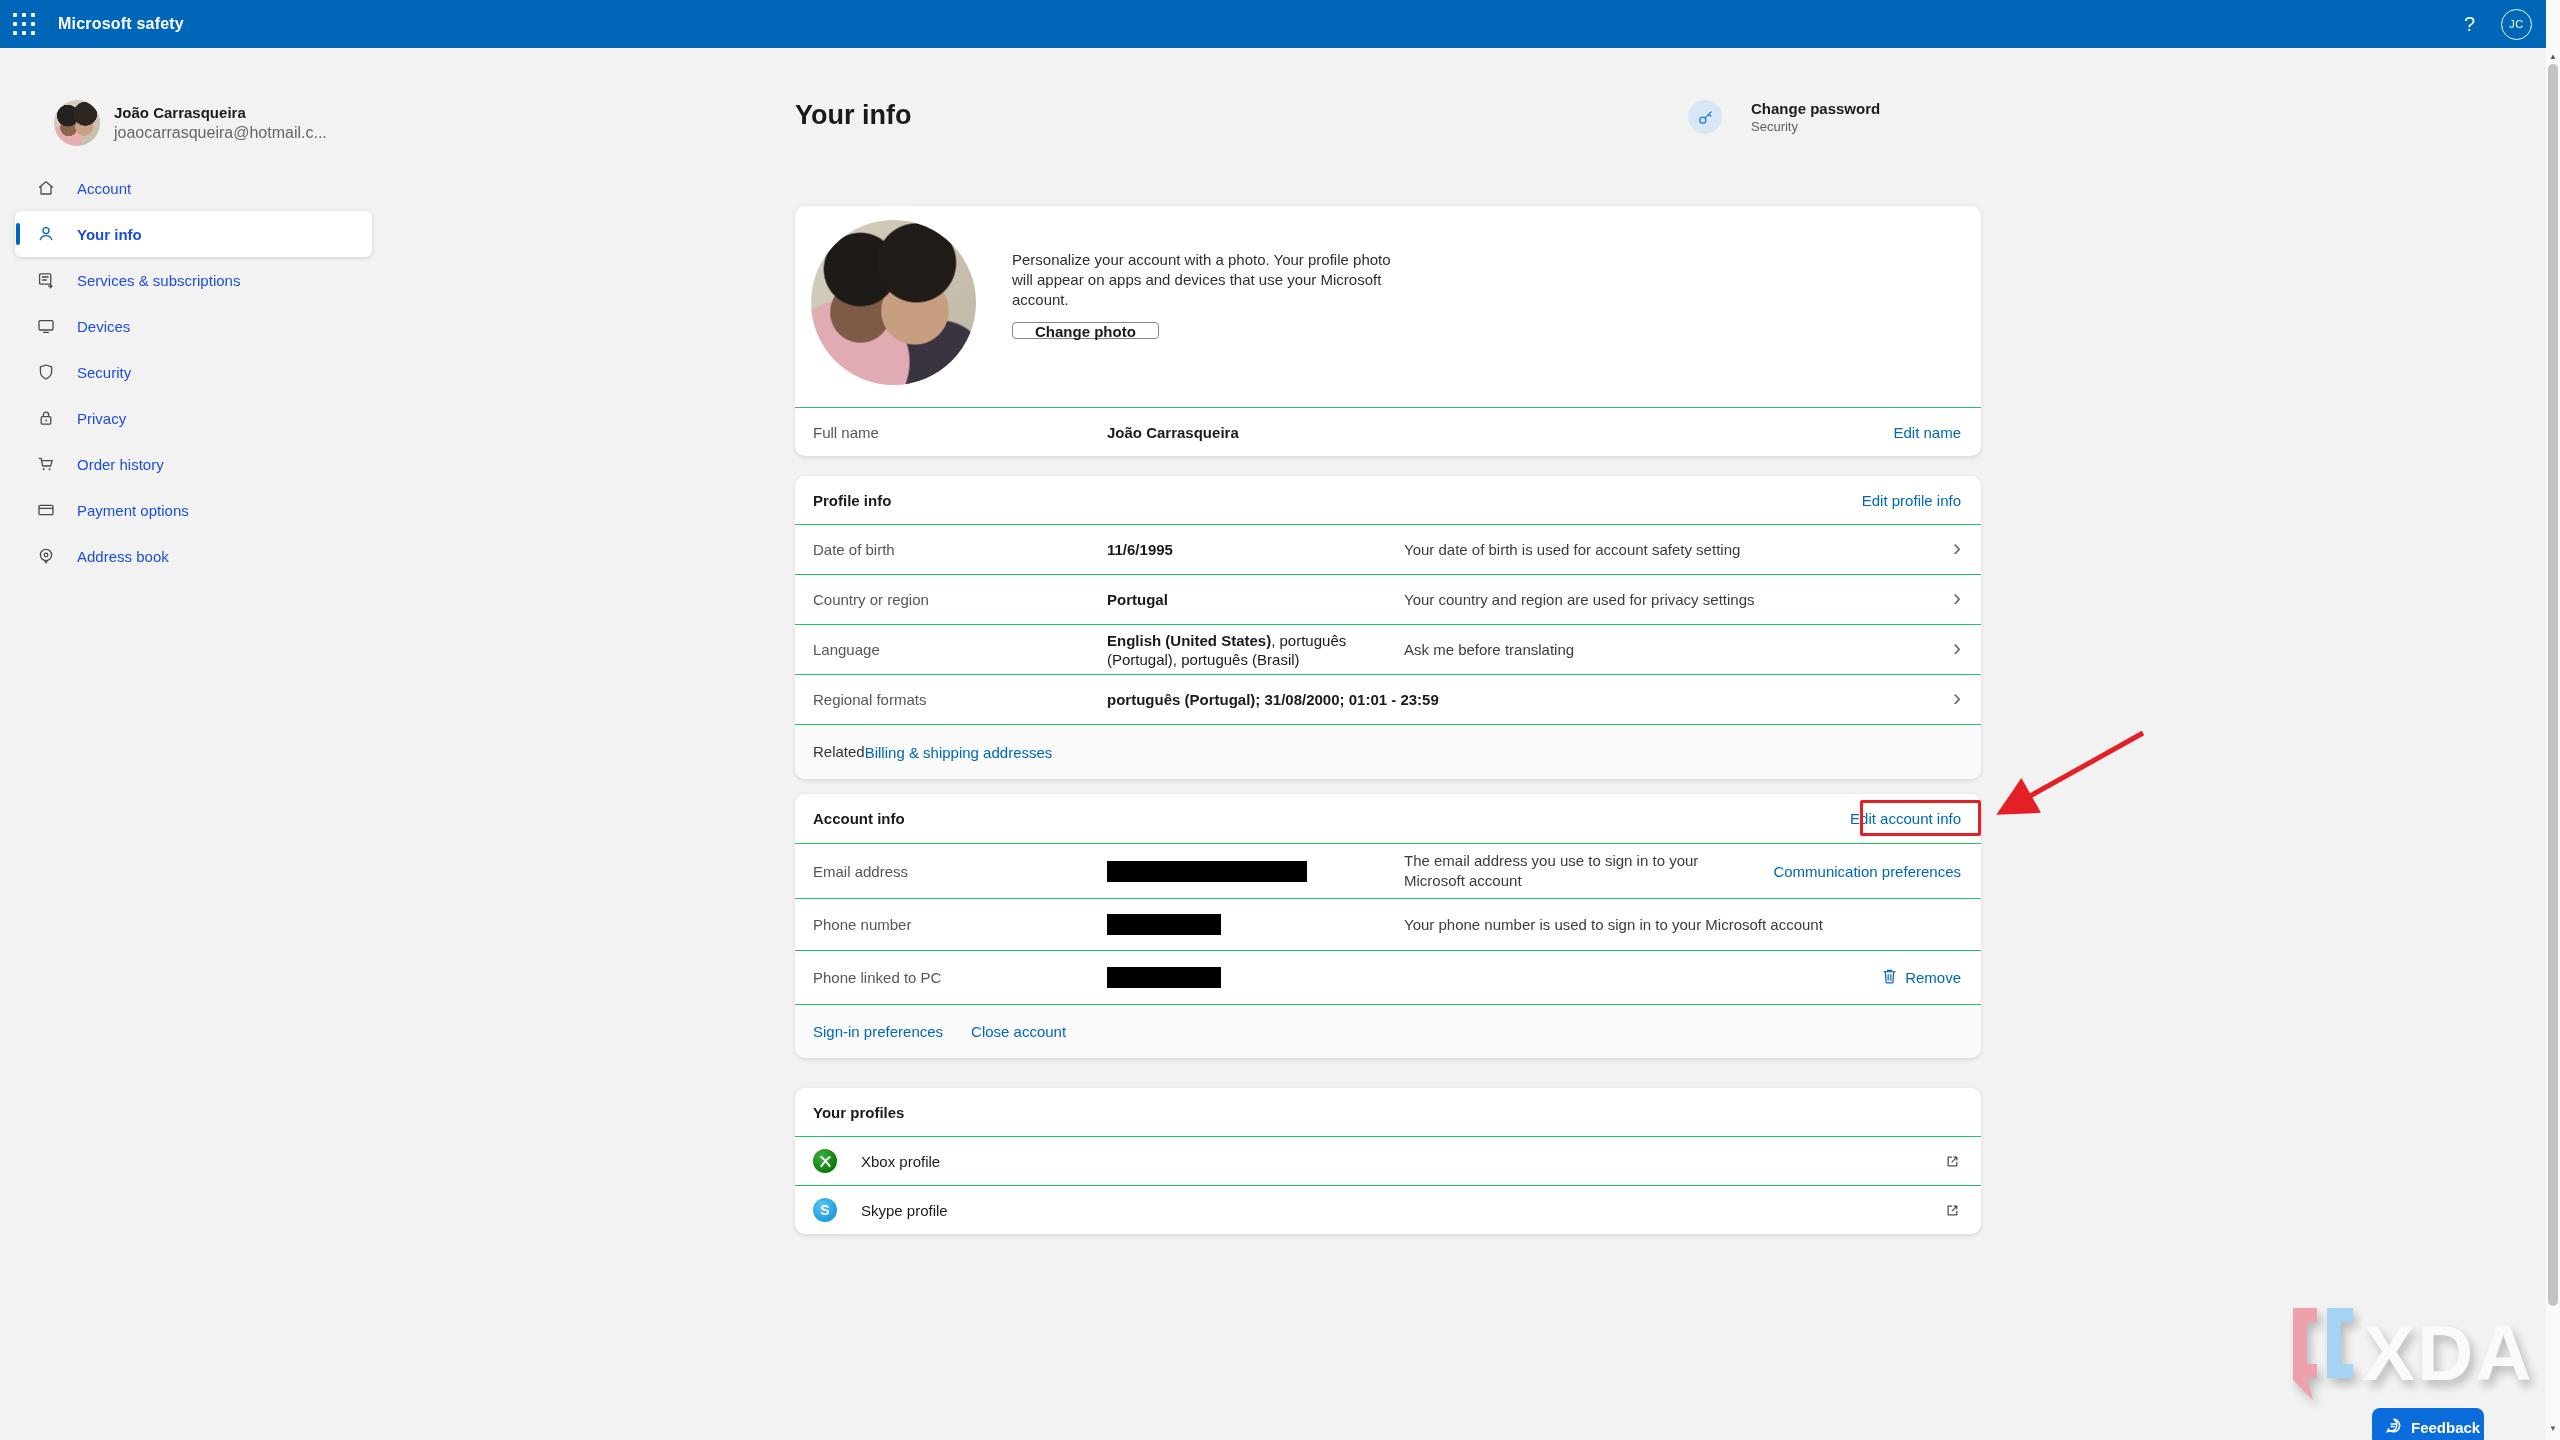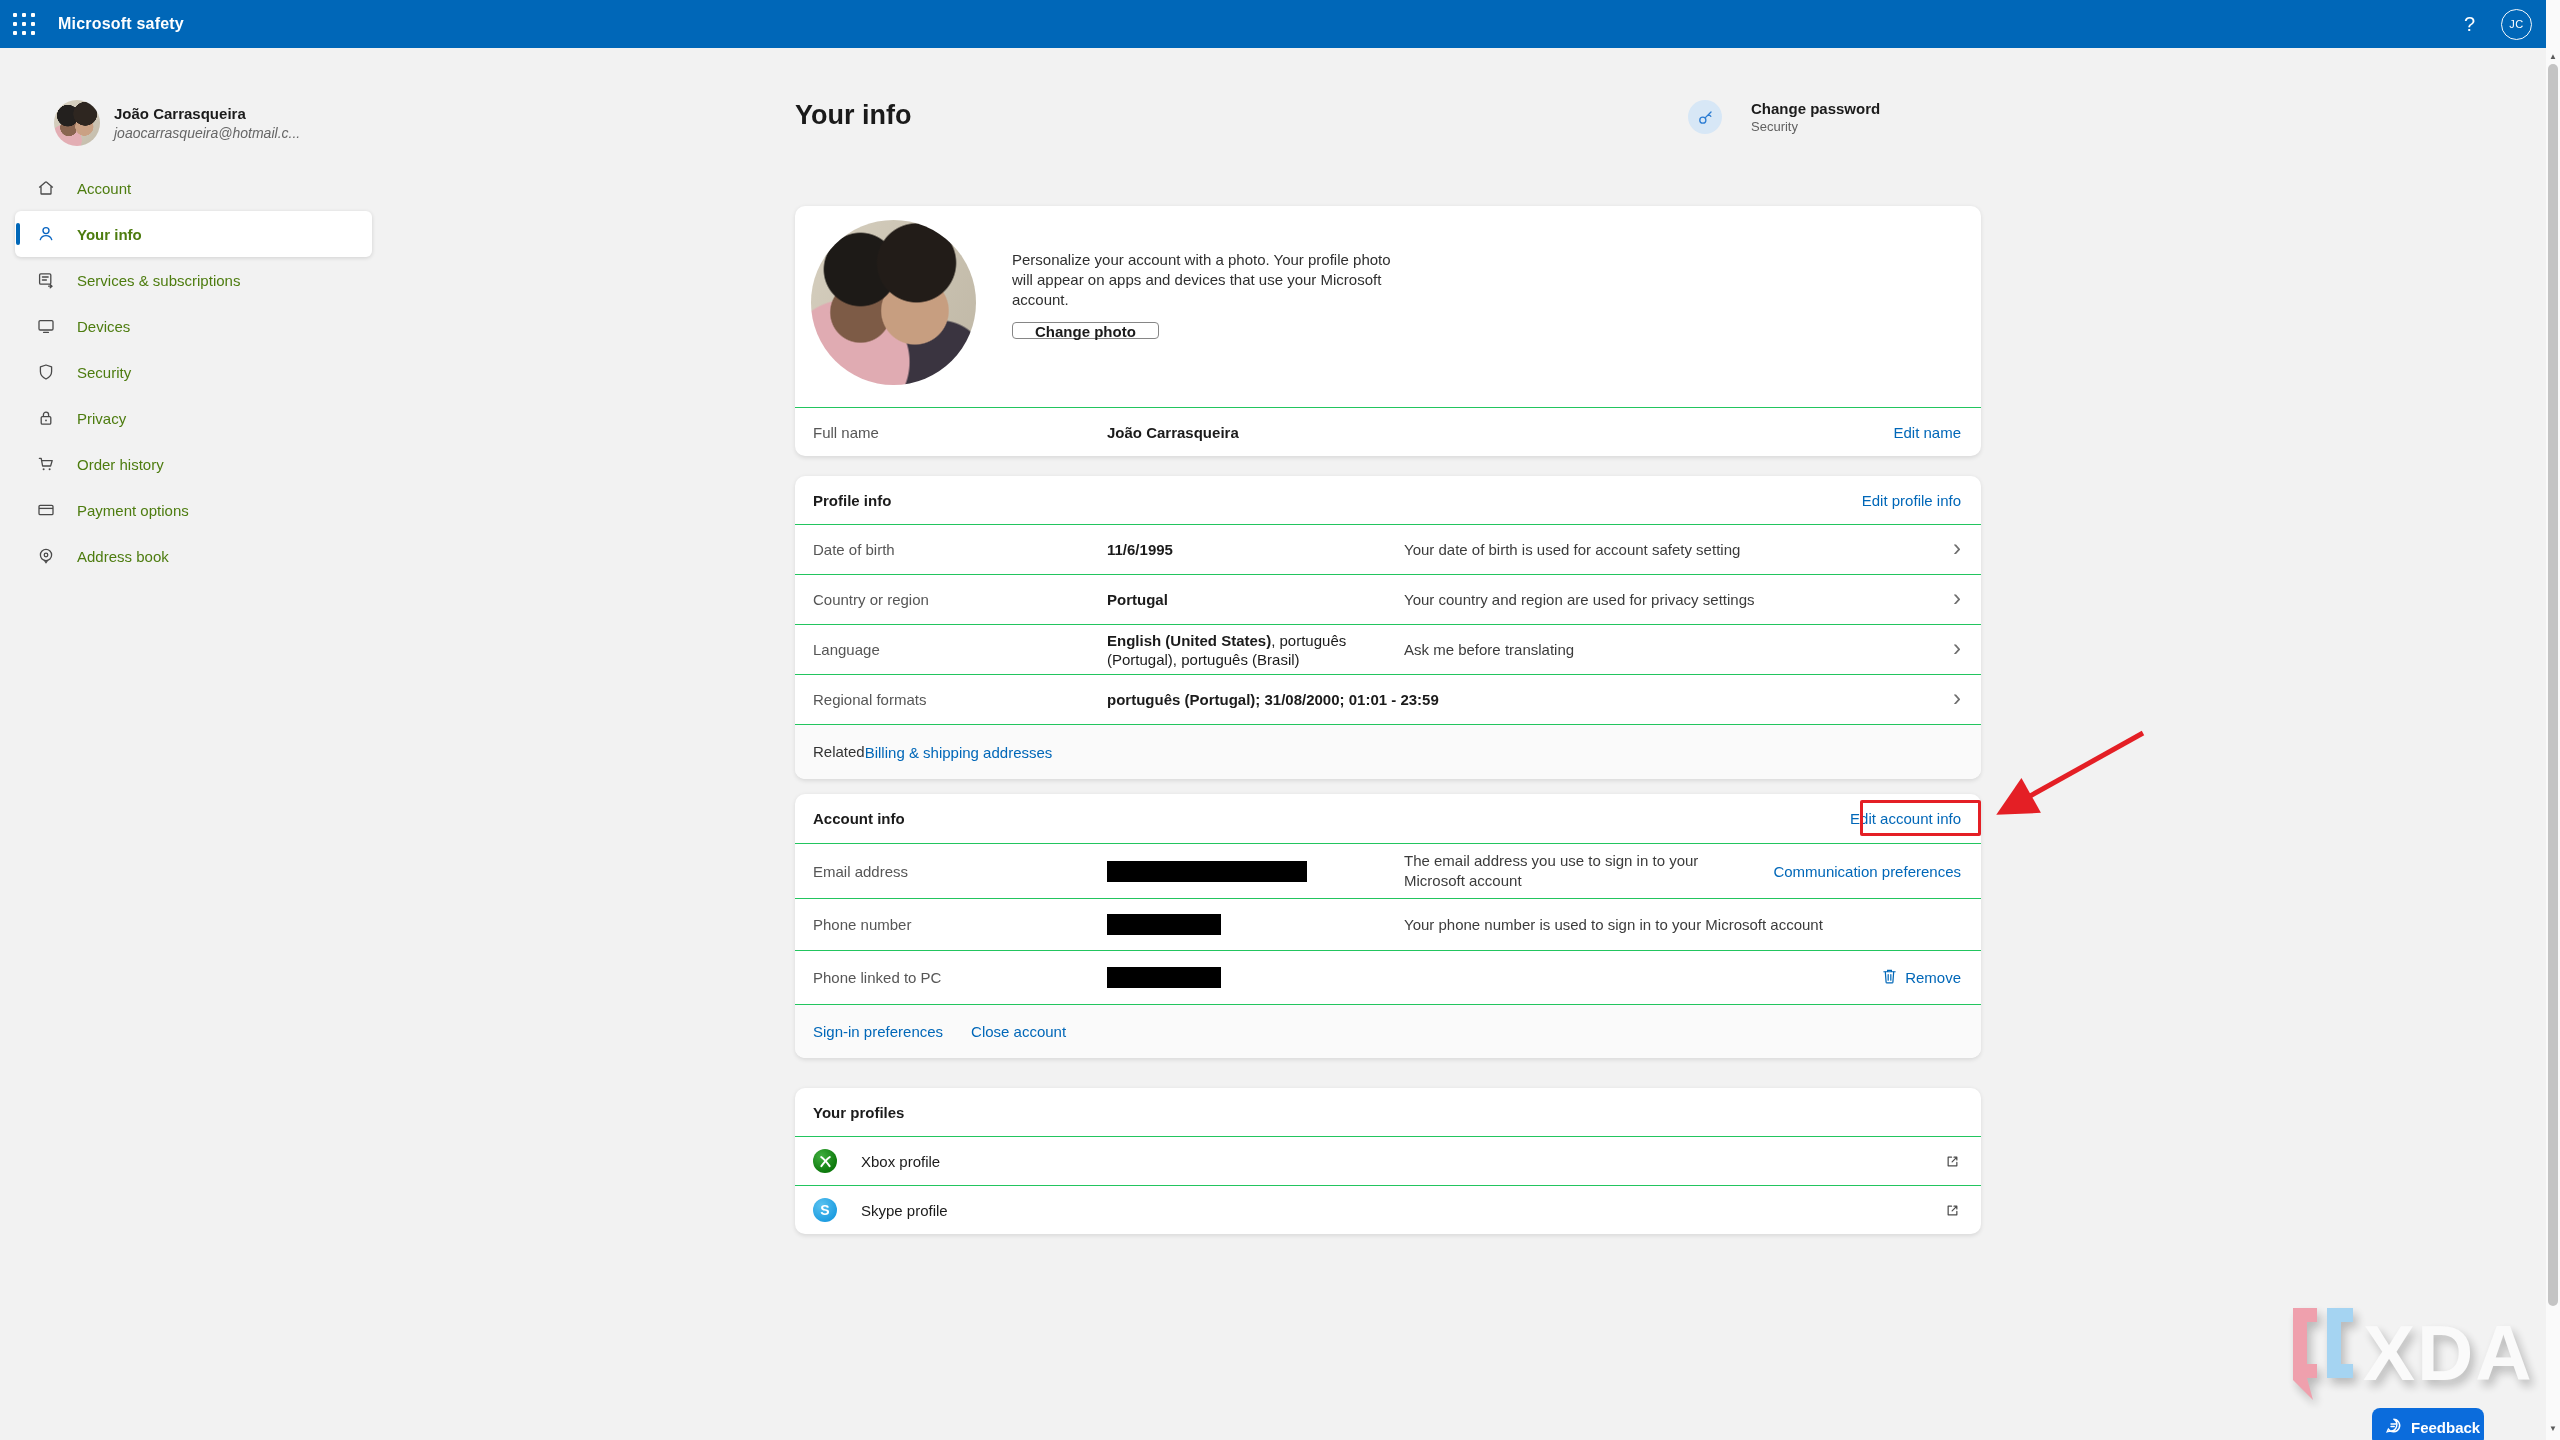--- a/index.html
+++ b/index.html
@@ -31,24 +31,24 @@
   .side-profile { position:absolute; left:54px; top:52px; display:flex; gap:14px; align-items:center; cursor:pointer; }
   .side-avatar { width:46px; height:46px; border-radius:50%; flex-shrink:0;
     background:
       radial-gradient(circle at 68% 30%, #2e2620 0 26%, transparent 27%),
       radial-gradient(circle at 30% 34%, #23201e 0 24%, transparent 25%),
       radial-gradient(circle at 66% 58%, #caa184 0 22%, transparent 23%),
       radial-gradient(circle at 32% 60%, #8a6550 0 20%, transparent 21%),
       radial-gradient(circle at 25% 88%, #e3aeb4 0 30%, transparent 31%),
       linear-gradient(135deg,#d9d2c2,#c4bcab); }
   .side-name { font-size:15px; font-weight:700; color:#1b1b1b; }
-  .side-email { font-size:14px; color:#666; margin-top:3px;font-style:italic; }
+  .side-email { font-size:16px; color:#666; margin-top:3px; }
   .nav { position:absolute; left:0; top:117px; width:382px; }
   .nav-item { position:relative; height:46px; margin:0 10px 0 15px; display:flex; align-items:center;
-    font-size:15px; color:#4d7c0f; border-radius:6px; cursor:pointer; }
+    font-size:15px; color:#1d4ed8; border-radius:6px; cursor:pointer; }
   .nav-icon { position:absolute; left:21px; width:20px; height:20px; display:grid; place-items:center; }
   .nav-label { position:absolute; left:62px; }
   .nav-item.active { background:#fff; box-shadow:0 1px 4px rgba(0,0,0,.14); }
   .nav-item.active .nav-label { font-weight:700; }
   .nav-item.active::before { content:""; position:absolute; left:1px; top:12px; width:4px; height:22px;
     background:#0067b8; border-radius:2px; }
 
   
   .page-title { position:absolute; left:795px; top:100px; font-size:27px; font-weight:600; color:#1a1a1a; }
   .quick-action { position:absolute; left:1688px; top:100px; display:flex; gap:29px; cursor:pointer; }

